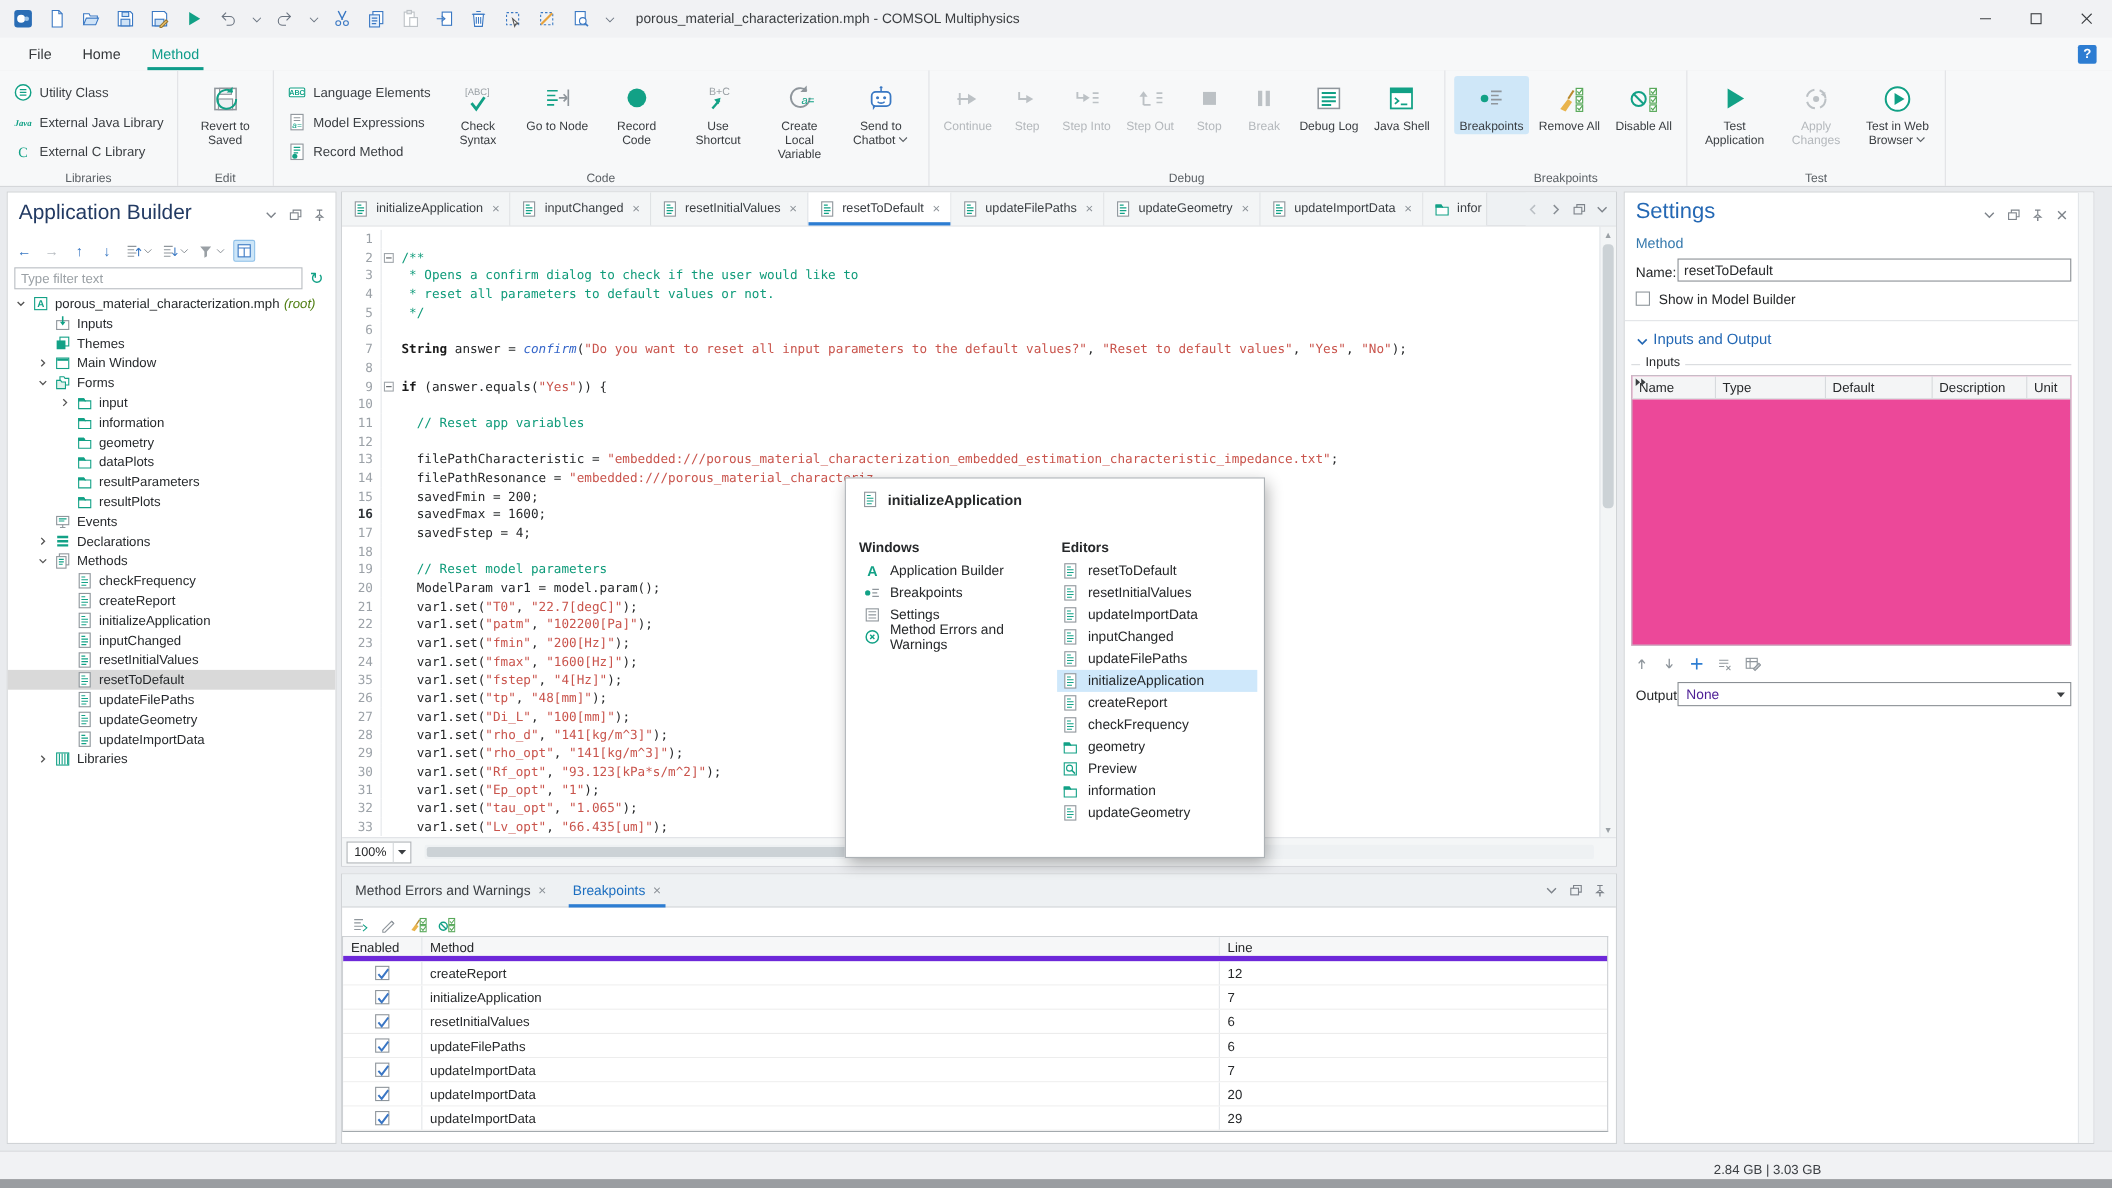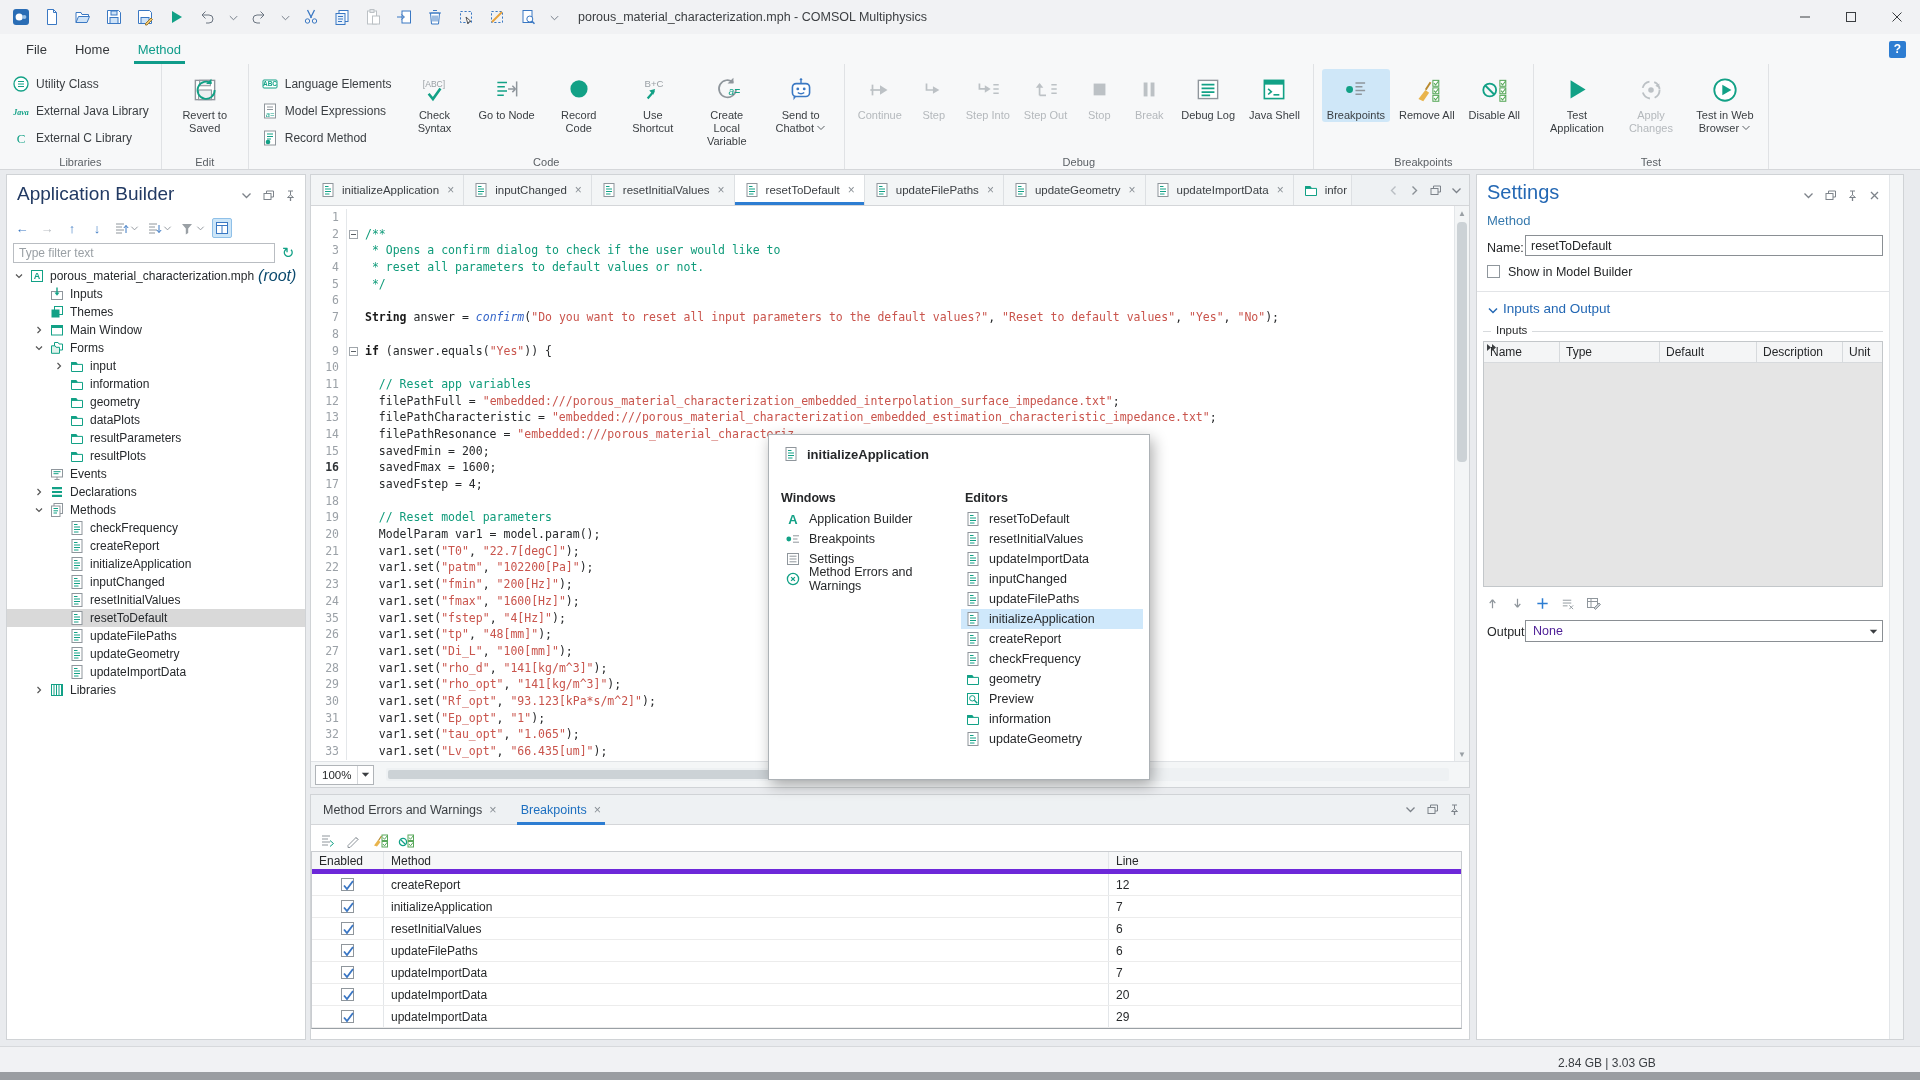--- a/index.html
+++ b/index.html
@@ -60,21 +60,21 @@
     font-size:12px;padding:0 5px;color:#333;font-family:"Liberation Sans",sans-serif;}
   #lp-filter::placeholder{color:#9a9fa4;color:#9aa0a5;}
   #lp-refresh{position:absolute;right:8px;top:68px;width:18px;height:20px;color:#12a186;
     font-family:"DejaVu Sans",sans-serif;font-size:15px;display:flex;align-items:center;justify-content:center;}
   #tree{position:absolute;left:0;top:92px;right:0;bottom:0;overflow:hidden;}
   .trow{height:18px;display:flex;align-items:center;position:relative;white-space:nowrap;}
   .trow.sel{background:#d9d9d9;}
   .chev{position:absolute;width:10px;height:10px;}
   .ticon{width:16px;height:16px;flex:0 0 16px;}
   .tlabel{margin-left:5px;font-size:12px;color:#26292c;}
-  .tsuffix{font-style:italic;margin-left:4px;color:#0c4a6e;font-size:16px;}
+  .tsuffix{font-style:italic;margin-left:4px;color:#4d7c0f;font-size:12px;}
 
   
   #editor{left:310px;top:174px;width:1160px;height:614px;}
   #etabbar{position:absolute;left:0;top:0;right:0;height:31px;background:#eef1f3;border-bottom:1px solid #d4d6d9;display:flex;}
   .etab{display:flex;align-items:center;gap:6px;padding:0 9px;border-right:1px solid #dde0e3;
     font-size:11.5px;color:#3a3e42;background:#f3f5f6;position:relative;}
   .etab.active{background:#fff;}
   .etab.active::after{content:"";position:absolute;left:0;right:0;bottom:0;height:3px;background:#2d7dd2;}
   .etab .x{color:#8a9096;font-size:12px;margin-left:2px;}
   .etab.partial{max-width:58px;overflow:hidden;}
@@ -128,21 +128,21 @@
   #name-label{position:absolute;left:10px;top:66px;font-size:12.5px;color:#26282a;}
   #name-input{position:absolute;left:48px;top:60px;width:358px;height:21px;border:1px solid #8a8f94;
     font-size:12.5px;padding:0 5px;color:#26282a;font-family:"Liberation Sans",sans-serif;}
   #show-cb{position:absolute;left:10px;top:90px;}
   #show-label{position:absolute;left:31px;top:90px;font-size:12.5px;color:#26282a;}
   #rp-div{position:absolute;left:0;top:116px;right:14px;height:1px;background:#e2e4e7;}
   #sec-chev{position:absolute;left:10px;top:130px;}
   #sec-label{position:absolute;left:26px;top:126px;font-size:13.5px;color:#2468b4;}
   #inputs-line{position:absolute;left:6px;top:156px;right:20px;height:1px;background:#d7dadd;}
   #inputs-label{position:absolute;left:14px;top:149px;font-size:11.5px;color:#26282a;background:#fff;padding:0 5px;}
-  #itable{position:absolute;left:6px;top:166px;right:20px;height:246px;border:1px solid #c3c7ca;background:#e5e5e5;}
+  #itable{position:absolute;left:6px;top:166px;right:20px;height:246px;border:1px solid #c3c7ca;background:#ec4899;}
   #ithead{display:flex;height:21px;background:#f4f5f6;border-bottom:1px solid #d7dadd;}
   .ith{display:flex;align-items:center;padding:0 6px;font-size:12px;color:#26282a;border-right:1px solid #d7dadd;}
   #icorner{position:absolute;left:2px;top:0px;}
   #rp-toolbar{position:absolute;left:8px;top:420px;display:flex;align-items:center;gap:10px;}
   #out-label{position:absolute;left:10px;top:450px;font-size:12.5px;color:#26282a;}
   #out-combo{position:absolute;left:48px;top:445px;width:358px;height:22px;border:1px solid #8a8f94;background:#fff;
     display:flex;align-items:center;}
   #out-combo .ov{flex:1;padding:0 7px;font-size:12.5px;color:#4c1d95;}
   #out-combo .oc{width:18px;display:flex;align-items:center;justify-content:center;}
 
@@ -1146,21 +1146,21 @@
         <div class="cl"><span class="ln">2</span><span class="gut"><span class="foldbox"></span></span><span class="ct"><span class="tok-c">/**</span></span></div>
         <div class="cl"><span class="ln">3</span><span class="gut"></span><span class="ct"><span class="tok-c"> * Opens a confirm dialog to check if the user would like to</span></span></div>
         <div class="cl"><span class="ln">4</span><span class="gut"></span><span class="ct"><span class="tok-c"> * reset all parameters to default values or not.</span></span></div>
         <div class="cl"><span class="ln">5</span><span class="gut"></span><span class="ct"><span class="tok-c"> */</span></span></div>
         <div class="cl"><span class="ln">6</span><span class="gut"></span><span class="ct"></span></div>
         <div class="cl"><span class="ln">7</span><span class="gut"></span><span class="ct"><span class="tok-kw">String</span><span class="tok-p"> answer = </span><span class="tok-fn">confirm</span><span class="tok-p">(</span><span class="tok-str">"Do you want to reset all input parameters to the default values?"</span><span class="tok-p">, </span><span class="tok-str">"Reset to default values"</span><span class="tok-p">, </span><span class="tok-str">"Yes"</span><span class="tok-p">, </span><span class="tok-str">"No"</span><span class="tok-p">);</span></span></div>
         <div class="cl"><span class="ln">8</span><span class="gut"></span><span class="ct"></span></div>
         <div class="cl"><span class="ln">9</span><span class="gut"><span class="foldbox"></span></span><span class="ct"><span class="tok-kw">if</span><span class="tok-p"> (answer.equals(</span><span class="tok-str">"Yes"</span><span class="tok-p">)) {</span></span></div>
         <div class="cl"><span class="ln">10</span><span class="gut"></span><span class="ct"></span></div>
         <div class="cl"><span class="ln">11</span><span class="gut"></span><span class="ct"><span class="tok-c">  // Reset app variables</span></span></div>
-        <div class="cl"><span class="ln">12</span><span class="gut"></span><span class="ct"><span class="tok-p">  filePathFull = </span><span class="tok-str">"embedded:///porous_material_characterization_embedded_interpolation_surface_impedance.txt"</span><span class="tok-p">;</span></span></div>
+        <div class="cl"><span class="ln">12</span><span class="gut"></span></div>
         <div class="cl"><span class="ln">13</span><span class="gut"></span><span class="ct"><span class="tok-p">  filePathCharacteristic = </span><span class="tok-str">"embedded:///porous_material_characterization_embedded_estimation_characteristic_impedance.txt"</span><span class="tok-p">;</span></span></div>
         <div class="cl"><span class="ln">14</span><span class="gut"></span><span class="ct"><span class="tok-p">  filePathResonance = </span><span class="tok-str">"embedded:///porous_material_characteriz</span></span></div>
         <div class="cl"><span class="ln">15</span><span class="gut"></span><span class="ct"><span class="tok-p">  savedFmin = 200;</span></span></div>
         <div class="cl"><span class="ln cur">16</span><span class="gut"></span><span class="ct"><span class="tok-p">  savedFmax = 1600;</span></span></div>
         <div class="cl"><span class="ln">17</span><span class="gut"></span><span class="ct"><span class="tok-p">  savedFstep = 4;</span></span></div>
         <div class="cl"><span class="ln">18</span><span class="gut"></span><span class="ct"></span></div>
         <div class="cl"><span class="ln">19</span><span class="gut"></span><span class="ct"><span class="tok-c">  // Reset model parameters</span></span></div>
         <div class="cl"><span class="ln">20</span><span class="gut"></span><span class="ct"><span class="tok-p">  ModelParam var1 = model.param();</span></span></div>
         <div class="cl"><span class="ln">21</span><span class="gut"></span><span class="ct"><span class="tok-p">  var1.set(</span><span class="tok-str">"T0"</span><span class="tok-p">, </span><span class="tok-str">"22.7[degC]"</span><span class="tok-p">);</span></span></div>
         <div class="cl"><span class="ln">22</span><span class="gut"></span><span class="ct"><span class="tok-p">  var1.set(</span><span class="tok-str">"patm"</span><span class="tok-p">, </span><span class="tok-str">"102200[Pa]"</span><span class="tok-p">);</span></span></div>

